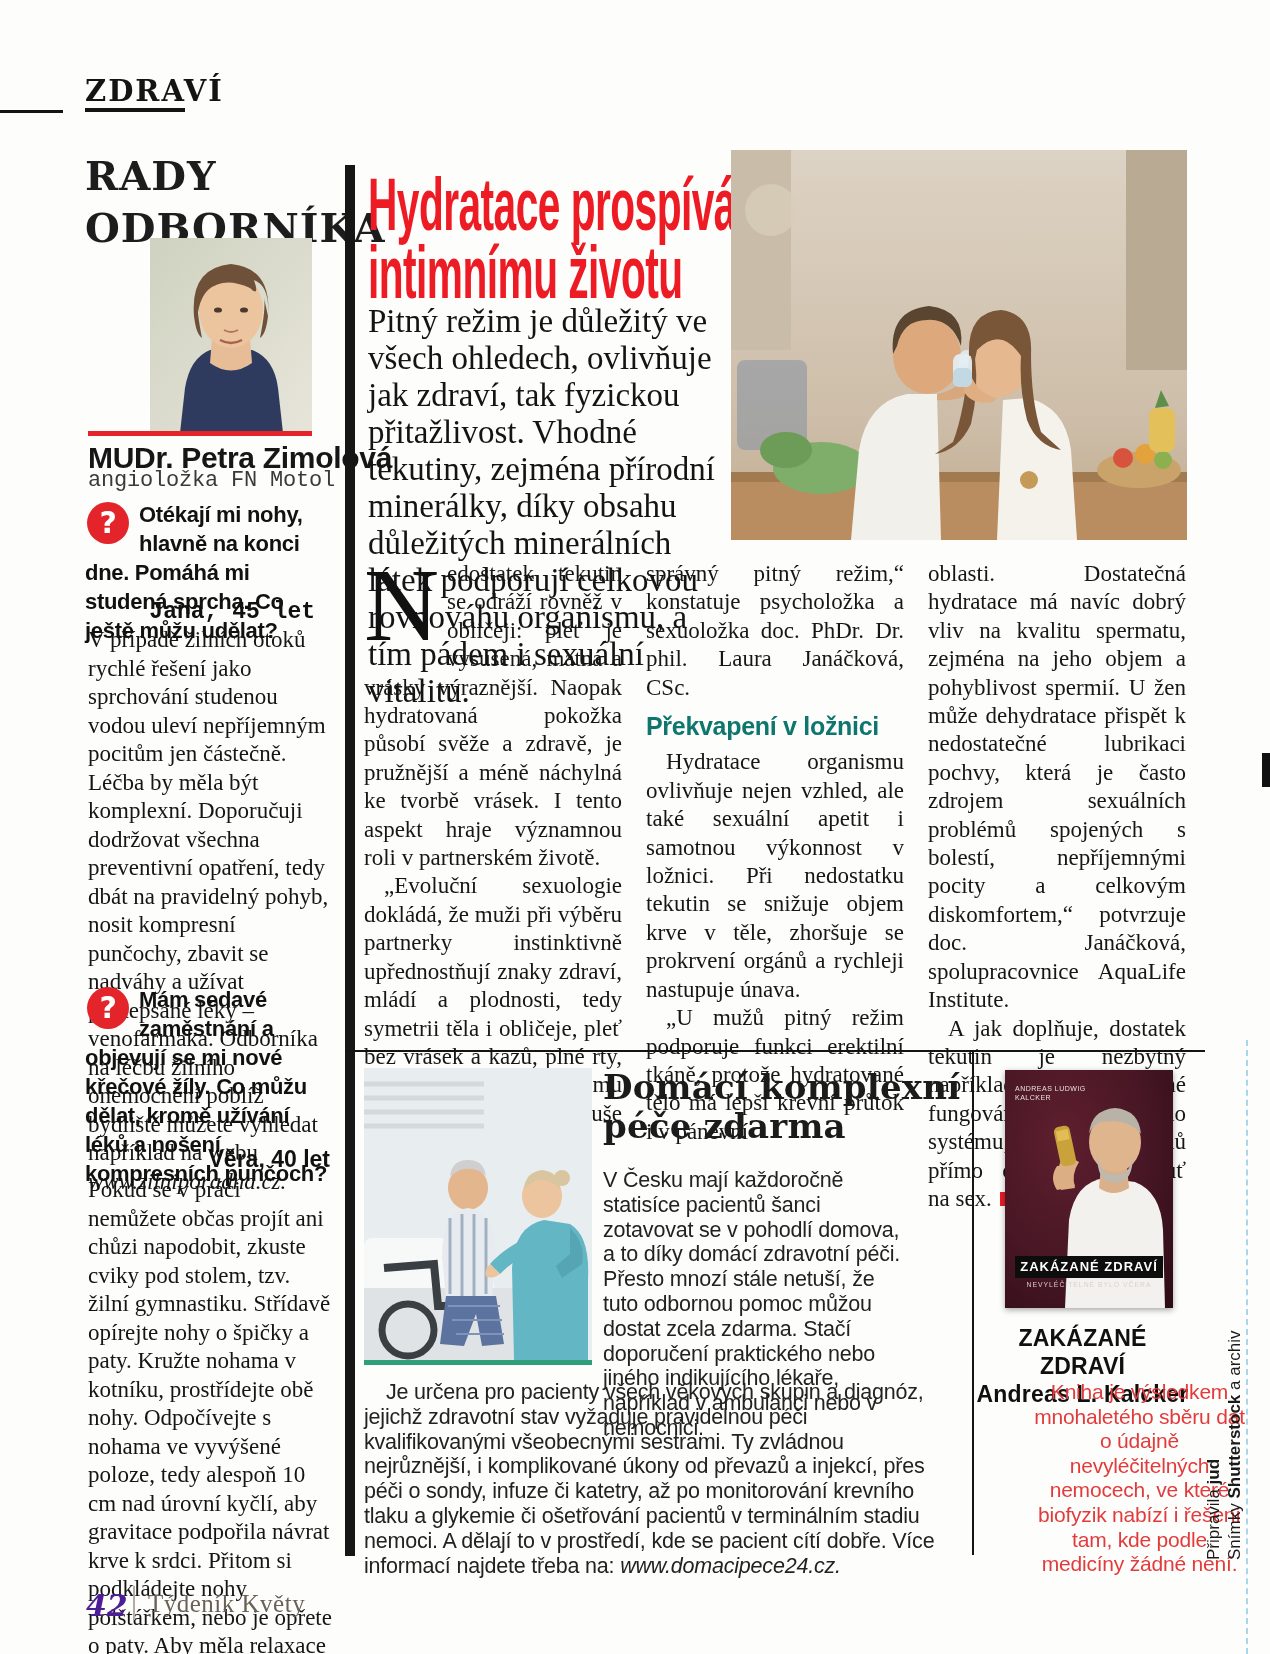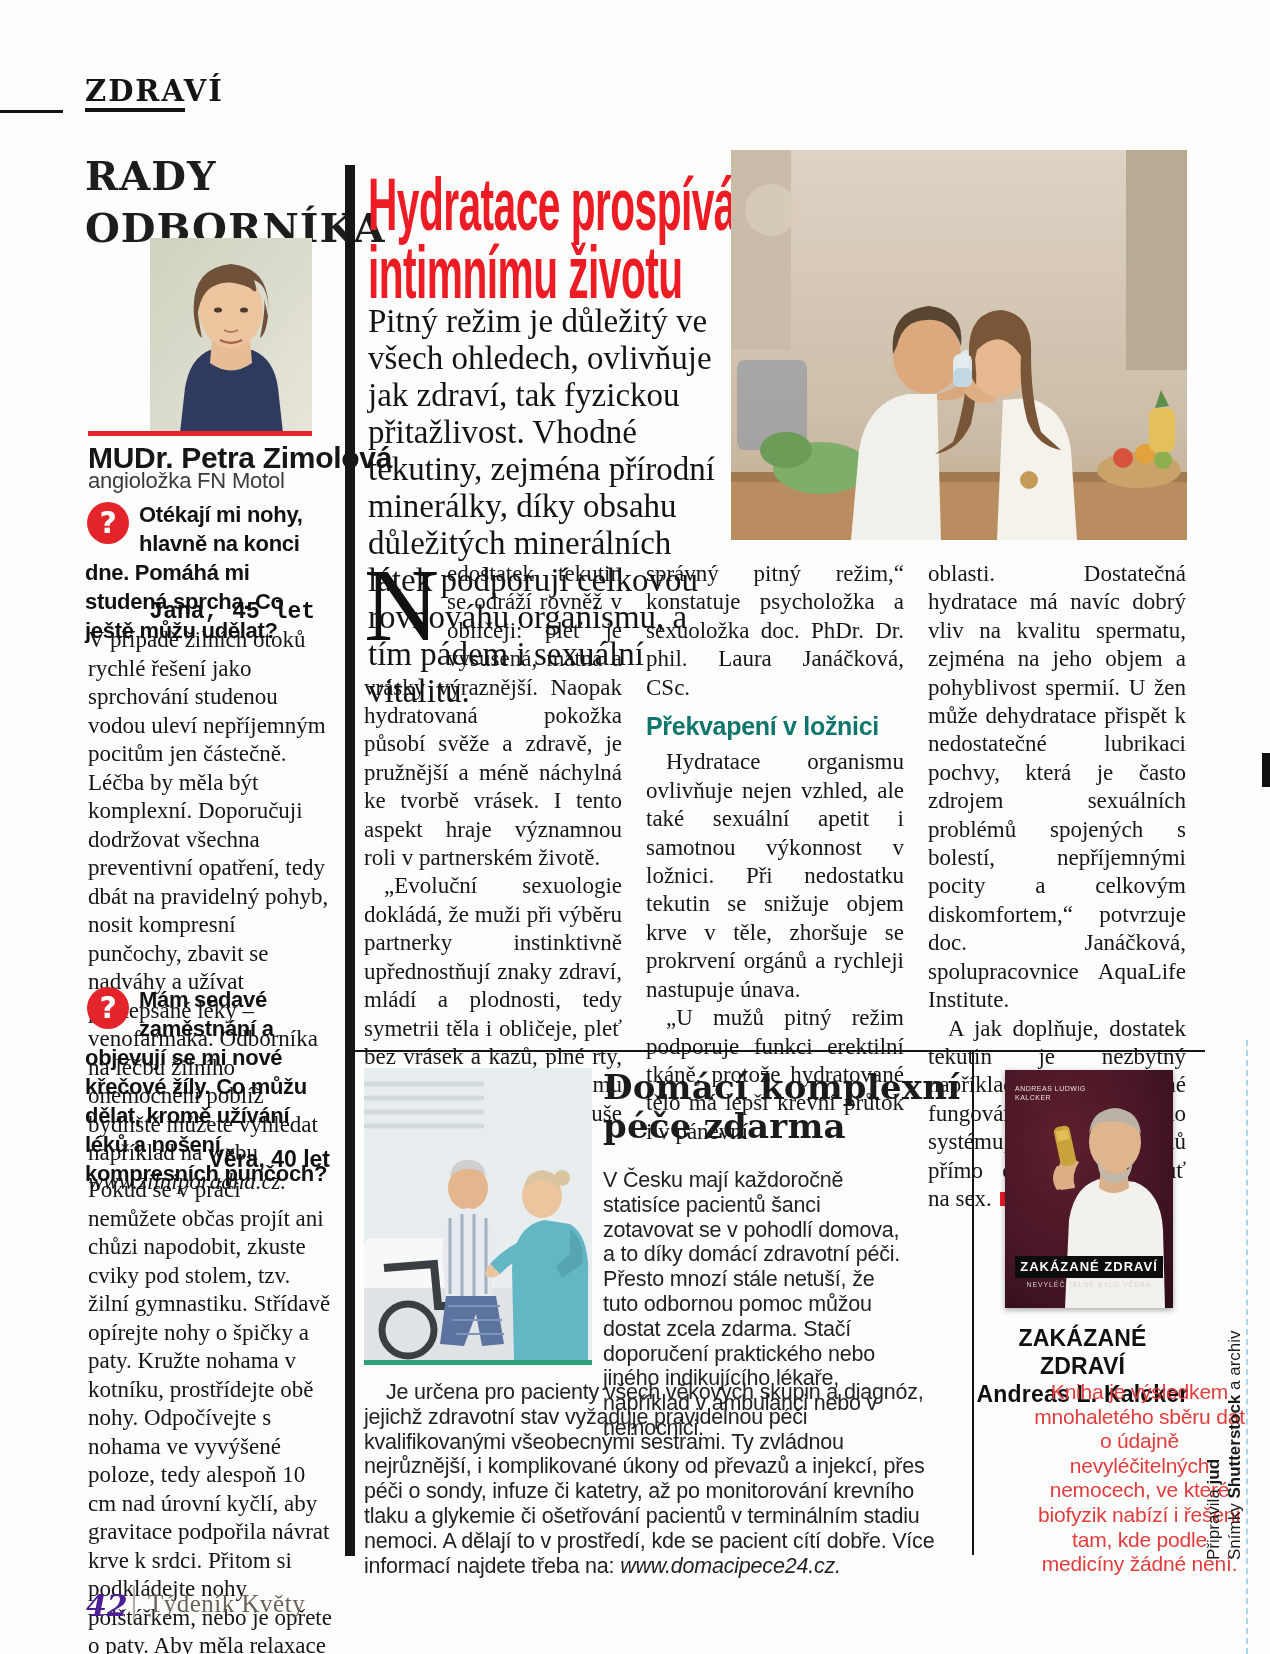--- a/index.html
+++ b/index.html
@@ -7,21 +7,21 @@
         font-family:"Liberation Serif",serif;color:#1a1a1a;}
   .abs{position:absolute;}
 
   
   .section-label{font-family:"DejaVu Serif",serif;font-weight:700;font-size:29px;letter-spacing:2px;color:#141414;}
   .rule{background:#141414;}
 
   
   .expert-title{font-family:"DejaVu Serif",serif;font-weight:700;font-size:40px;line-height:52px;letter-spacing:1px;color:#1d1d1d;}
   .expert-name{font-family:"Liberation Sans",sans-serif;font-weight:700;font-size:30px;color:#161616;letter-spacing:-0.3px;}
-  .expert-role{font-family:Liberation Sans, sans-serif;font-size:22px;color:#3a3a3a;letter-spacing:-0.2px;}
+  .expert-role{font-family:Liberation Mono, monospace;font-size:22px;color:#3a3a3a;letter-spacing:-0.2px;}
   .q-block{width:245px;font-family:"Liberation Sans",sans-serif;font-weight:700;font-size:22px;line-height:29px;color:#111;letter-spacing:-0.3px;}
   .q-circle{float:left;width:42px;height:42px;border-radius:50%;background:#e3242b;margin:2px 10px 4px 2px;
             color:#fff;text-align:center;font-size:30px;line-height:42px;font-family:"DejaVu Sans",sans-serif;font-weight:700;}
   .q-asker{width:245px;text-align:right;font-family:"Liberation Sans",sans-serif;font-weight:700;font-size:23px;color:#111;margin-top:6px;}
   .answer{width:246px;font-size:23px;line-height:28.5px;color:#151515;}
   .answer em{font-style:italic;}
 
   
   .v-bar{background:#161616;}
   .headline-line{font-family:"Liberation Sans",sans-serif;font-weight:700;font-size:74px;line-height:66px;

